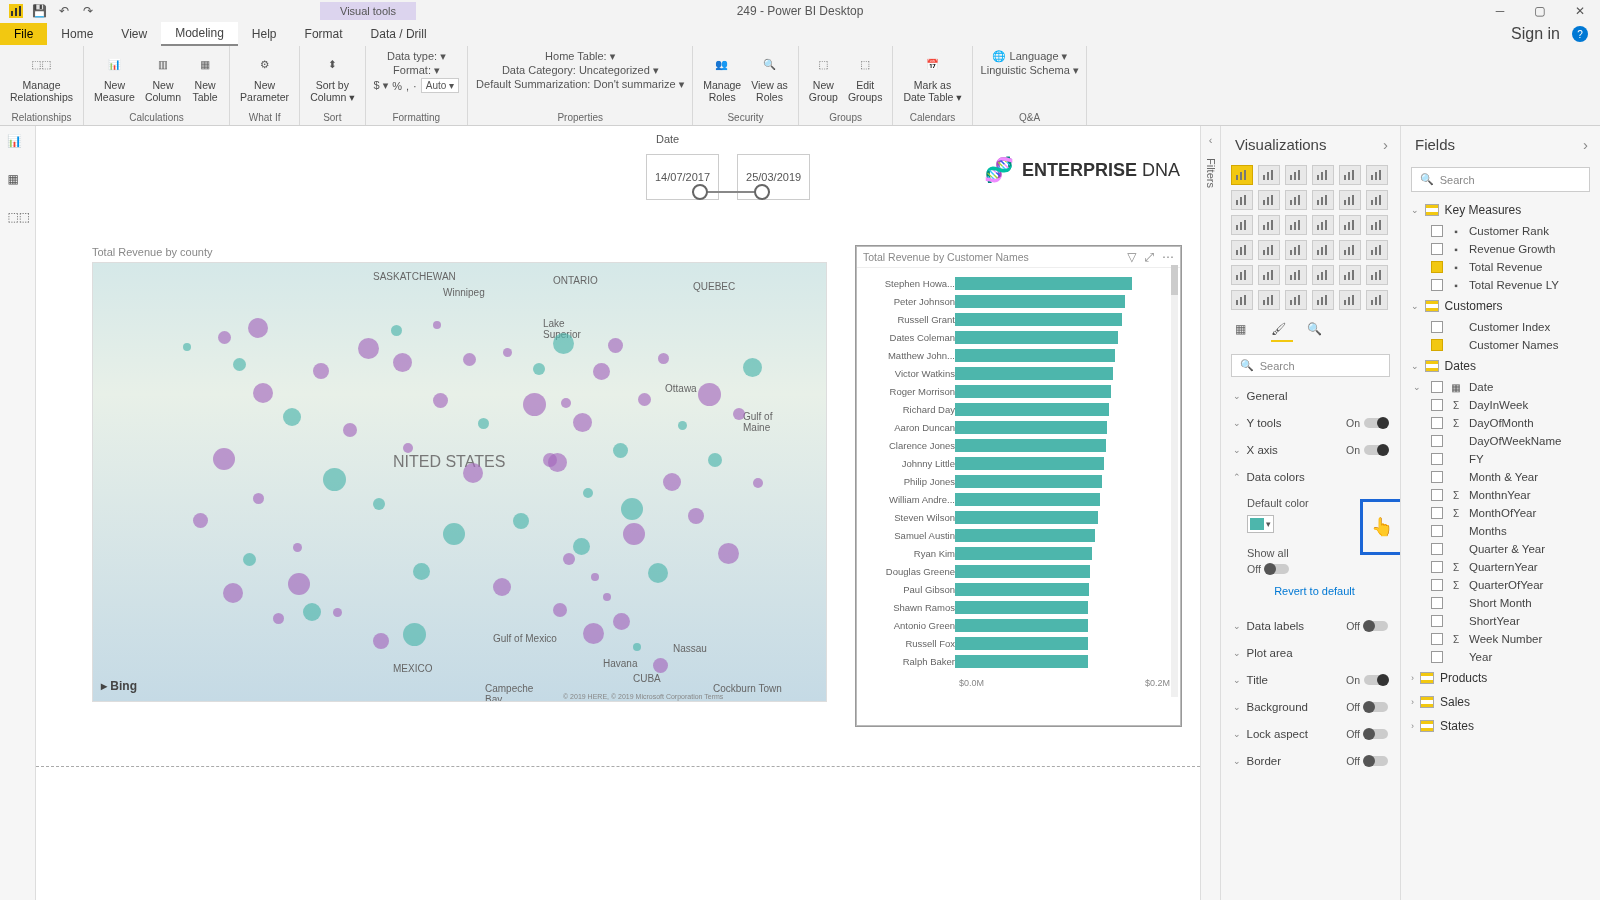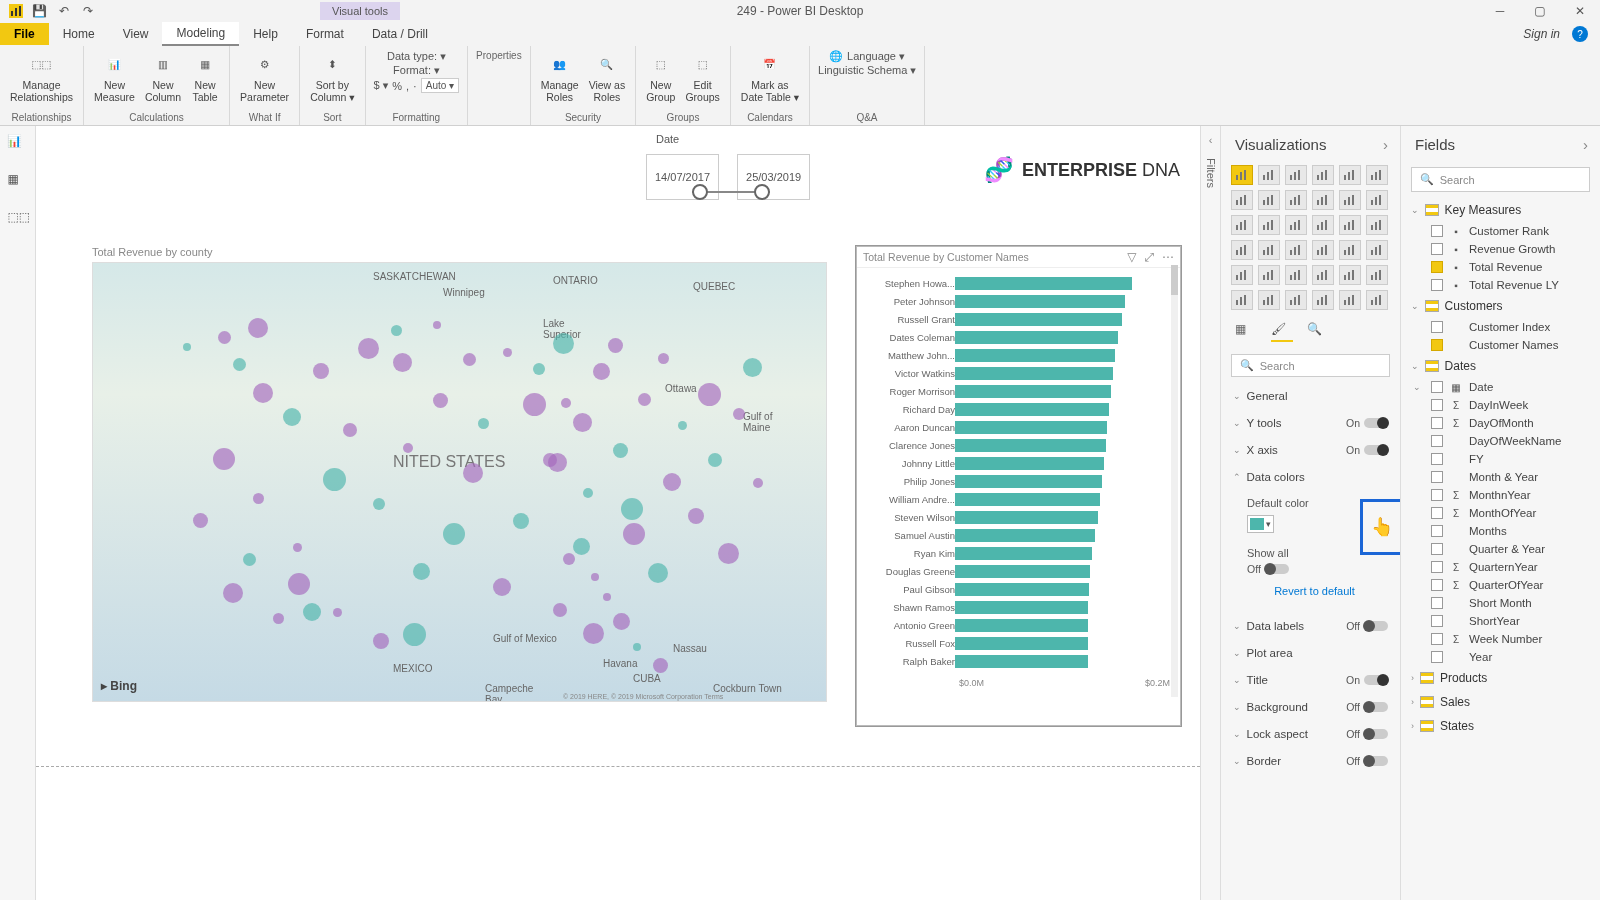--- a/index.html
+++ b/index.html
@@ -2,31 +2,31 @@
 <html><head>
 <meta charset="utf-8">
 <style>
 * { margin: 0; padding: 0; box-sizing: border-box; font-family: "Segoe UI", Arial, sans-serif; }
 body { background: #fff; font-size: 12px; color: #333; overflow: hidden; width: 1600px; height: 900px; }
 
 
 .title-bar { height: 22px; background: #f3f3f3; display: flex; align-items: center; position: relative; }
 .title-bar .qat { display: flex; align-items: center; gap: 8px; padding-left: 8px; }
 .title-bar .qat-icon { width: 16px; height: 16px; display: inline-flex; align-items: center; justify-content: center; color: #555; }
-.title-bar .visual-tools { position: absolute; left: 320px; background: #dcd4ee; padding: 3px 12px; font-size: 11px; color: #555; }
+.title-bar .visual-tools { position: absolute; left: 320px; background: #dcd4ee; padding: 3px 20px; font-size: 11px; color: #555; }
 .title-bar .title { position: absolute; left: 50%; transform: translateX(-50%); font-size: 12px; color: #555; }
 .title-bar .win-controls { position: absolute; right: 0; display: flex; }
 .title-bar .win-controls div { width: 40px; height: 22px; display: flex; align-items: center; justify-content: center; color: #555; }
 
 
 .ribbon-tabs { height: 24px; background: #f3f3f3; display: flex; align-items: center; position: relative; }
 .ribbon-tabs .tab { padding: 4px 14px; font-size: 12px; color: #444; cursor: pointer; }
-.ribbon-tabs .tab.file { background: #f2c811; color: #000; font-weight: 700; }
+.ribbon-tabs .tab.file { background: #f2c811; color: #000; font-weight: 400; }
 .ribbon-tabs .tab.active { background: #fff; border-bottom: 2px solid #888; }
-.ribbon-tabs .signin { position: absolute; right: 40px; font-size: 12px; color: #444; font-style: italic; }
+.ribbon-tabs .signin { position: absolute; right: 40px; font-size: 16px; color: #444; }
 .ribbon-tabs .help-icon { position: absolute; right: 12px; width: 16px; height: 16px; border-radius: 50%; background: #0078d4; color:#fff; display:flex; align-items:center; justify-content:center; font-size:10px; }
 
 
 .ribbon { height: 80px; background: #f3f3f3; border-bottom: 1px solid #d0d0d0; display: flex; }
 .ribbon-group { border-right: 1px solid #d8d8d8; padding: 4px 8px 2px 8px; display: flex; flex-direction: column; justify-content: space-between; align-items: center; }
 .ribbon-group .buttons { display: flex; gap: 6px; align-items: flex-start; }
 .ribbon-btn { display: flex; flex-direction: column; align-items: center; gap: 2px; padding: 2px; font-size: 10.5px; color: #444; text-align: center; line-height: 1.1; }
 .ribbon-btn .icn { width: 28px; height: 26px; display:flex; align-items:center; justify-content:center; color:#555; }
 .ribbon-group-label { font-size: 10px; color: #666; text-align: center; }
 .ribbon-inline { display: flex; flex-direction: column; gap: 1px; font-size: 11px; color: #555; align-items: center; }
@@ -210,20 +210,25 @@
         <span>$ ▾</span>
         <span>%</span>
         <span>,</span>
         <span>·</span>
         <span class="fmt-box">Auto ▾</span>
       </div>
     </div>
     <div class="ribbon-group-label">Formatting</div>
   </div>
   <div class="ribbon-group">
+    <div class="ribbon-inline">
+      <div class="row">Home Table:  ▾</div>
+      <div class="row">Data Category: Uncategorized ▾</div>
+      <div class="row">Default Summarization: Don't summarize ▾</div>
+    </div>
     <div class="ribbon-group-label">Properties</div>
   </div>
   <div class="ribbon-group">
     <div class="buttons">
       <div class="ribbon-btn">
           <div class="icn">👥</div>
           <div style="white-space:pre-line">Manage
 Roles</div>
         </div>
       <div class="ribbon-btn">

